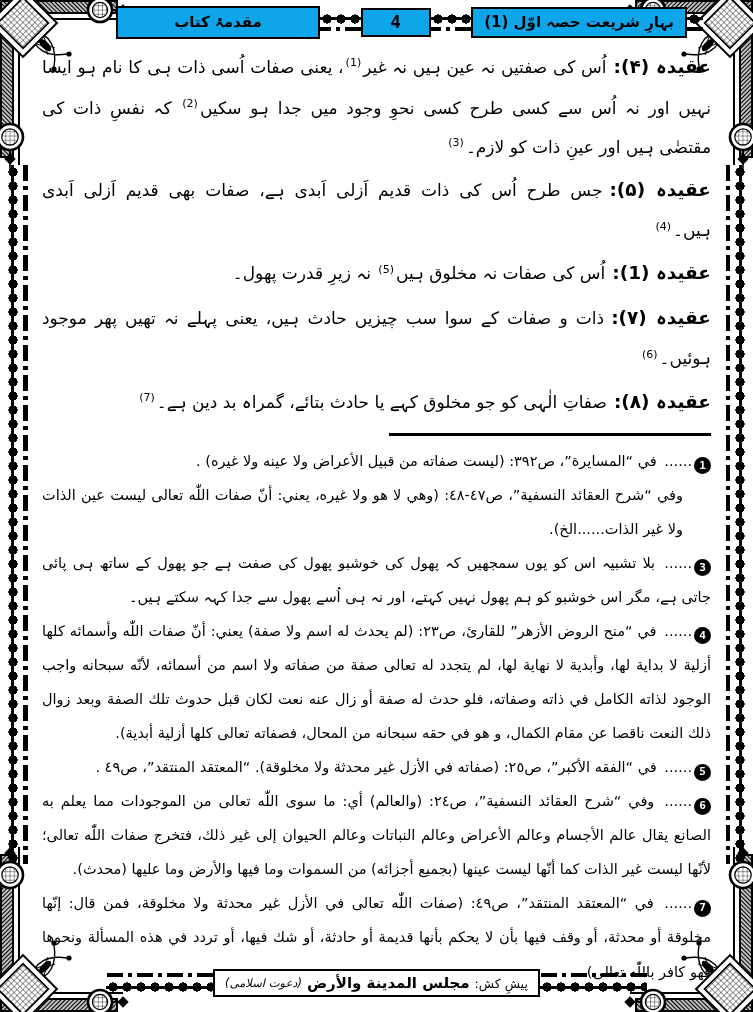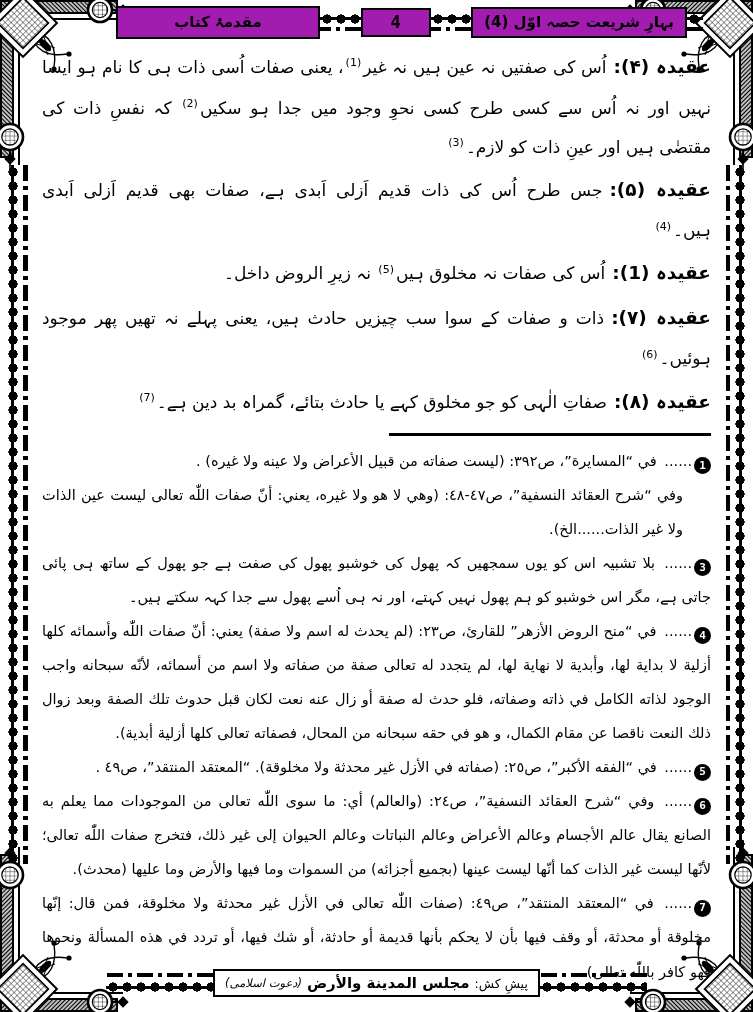--- a/index.html
+++ b/index.html
@@ -34,21 +34,21 @@
   .corner{position:absolute;width:135px;height:178px;pointer-events:none;}
   .c-tl{top:-3px;left:-3px;}
   .c-tr{top:-3px;right:-3px;transform:scaleX(-1);}
   .c-bl{bottom:-3px;left:-3px;transform:scaleY(-1);}
   .c-br{bottom:-3px;right:-3px;transform:scale(-1,-1);}
   
   .header{position:absolute;top:4px;right:50px;left:116px;height:36px;
     display:flex;align-items:center;z-index:5;}
   .hchain{flex:1 1 auto;display:flex;flex-direction:column;gap:2px;min-width:10px;}
   .hstub{flex:0 0 16px;}
-  .hbox{flex:0 0 auto;border:2.5px solid #000;background:#a21caf;
+  .hbox{flex:0 0 auto;border:2.5px solid #000;background:#0ea5e9;
     display:flex;align-items:center;justify-content:center;
     font-weight:bold;white-space:nowrap;z-index:6;}
   .box-title{min-width:212px;height:27px;font-size:15px;}
   .box-page{min-width:66px;height:25px;font-size:17px;font-family:"DejaVu Sans Mono","DejaVu Sans",sans-serif;}
   .box-section{min-width:200px;height:29px;font-size:15px;}
   
   .footer{position:absolute;bottom:9px;left:106px;right:106px;height:40px;
     display:flex;align-items:center;z-index:5;}
   .fchain{flex:1 1 auto;display:flex;flex-direction:column;gap:4px;min-width:10px;}
   .fbox{flex:0 0 auto;border:2px solid #000;background:#fff;padding:3px 10px;
@@ -113,21 +113,21 @@
   <div class="side dash-v dash-left"></div>
   <div class="side bead-v bead-right"></div>
   <div class="side dash-v dash-right"></div>
 
   <div class="header">
     <div class="hchain hstub">
         <div class="bead-h"></div>
         <div class="dash-h"></div>
       </div>
     <div class="hbox box-title">
-      <span>بہارِ شریعت حصہ اوّل (4)</span>
+      <span>بہارِ شریعت حصہ اوّل (1)</span>
     </div>
     <div class="hchain">
         <div class="bead-h"></div>
         <div class="dash-h"></div>
       </div>
     <div class="hbox box-page">
       <span>4</span>
     </div>
     <div class="hchain">
         <div class="bead-h"></div>
@@ -135,21 +135,21 @@
       </div>
     <div class="hbox box-section">
       <span>مقدمۂ کتاب</span>
     </div>
   </div>
 
   <div class="content">
     <div>
         <div class="belief"><span class="b-label">عقیدہ (۴):</span><span>اُس کی صفتیں نہ عین ہیں نہ غیر</span><sup class="ref">(1)</sup><span>، یعنی صفات اُسی ذات ہی کا نام ہو ایسا نہیں اور نہ اُس سے کسی طرح کسی نحوِ وجود میں جدا ہو سکیں</span><sup class="ref">(2)</sup><span> کہ نفسِ ذات کی مقتضٰی ہیں اور عینِ ذات کو لازم۔</span><sup class="ref">(3)</sup></div>
         <div class="belief"><span class="b-label">عقیدہ (۵):</span><span>جس طرح اُس کی ذات قدیم اَزلی اَبدی ہے، صفات بھی قدیم اَزلی اَبدی ہیں۔</span><sup class="ref">(4)</sup></div>
-        <div class="belief"><span class="b-label">عقیدہ (1):</span><span>اُس کی صفات نہ مخلوق ہیں</span><sup class="ref">(5)</sup><span> نہ زیرِ الروض داخل۔</span></div>
+        <div class="belief"><span class="b-label">عقیدہ (1):</span><span>اُس کی صفات نہ مخلوق ہیں</span><sup class="ref">(5)</sup><span> نہ زیرِ قدرت پھول۔</span></div>
         <div class="belief"><span class="b-label">عقیدہ (۷):</span><span>ذات و صفات کے سوا سب چیزیں حادث ہیں، یعنی پہلے نہ تھیں پھر موجود ہوئیں۔</span><sup class="ref">(6)</sup></div>
         <div class="belief"><span class="b-label">عقیدہ (۸):</span><span>صفاتِ الٰہی کو جو مخلوق کہے یا حادث بتائے، گمراہ بد دین ہے۔</span><sup class="ref">(7)</sup></div>
       </div>
     <div class="separator"></div>
     <div class="footnotes">
         <div class="footnote">
           <div class="fn-para"><span class="fn-num">1</span><span class="fn-dots">...... </span>في “المسايرة”، ص٣٩٢: (ليست صفاته من قبيل الأعراض ولا عينه ولا غيره) .</div>
           <div class="fn-para cont">وفي “شرح العقائد النسفية”، ص٤٧-٤٨: (وهي لا هو ولا غيره، يعني: أنّ صفات اللّٰه تعالى ليست عين الذات ولا غير الذات......الخ).</div>
         </div>
         <div class="footnote">

